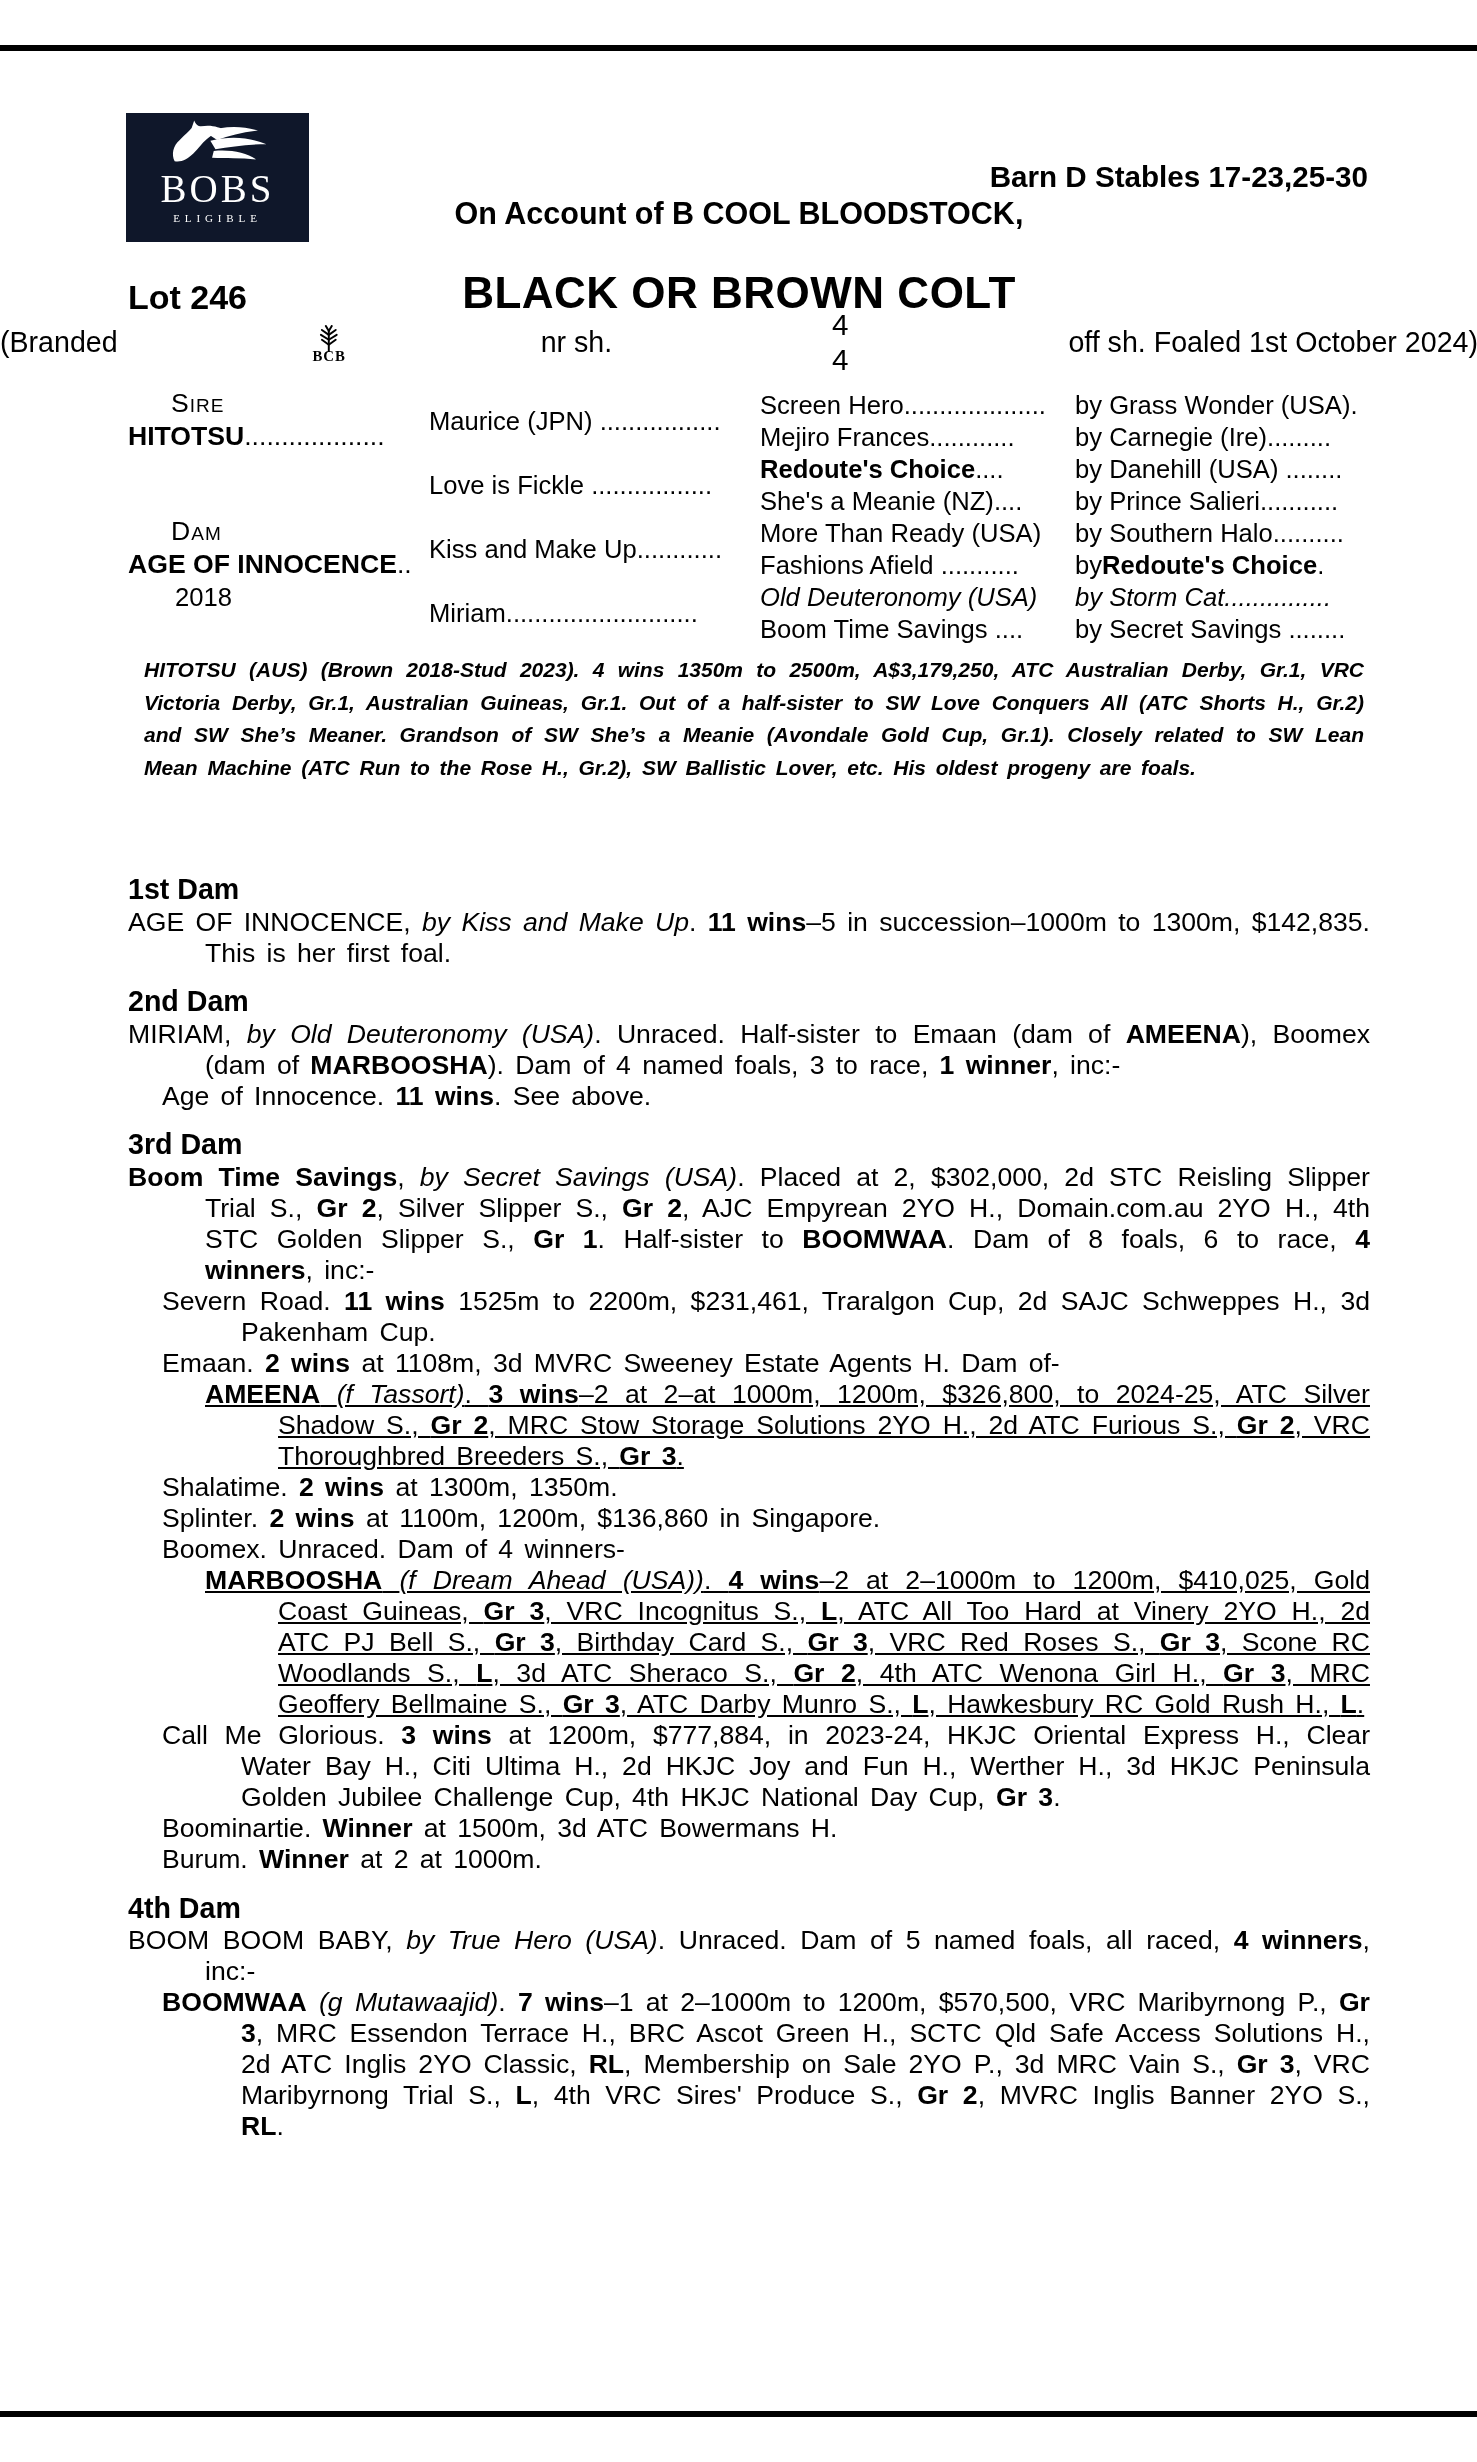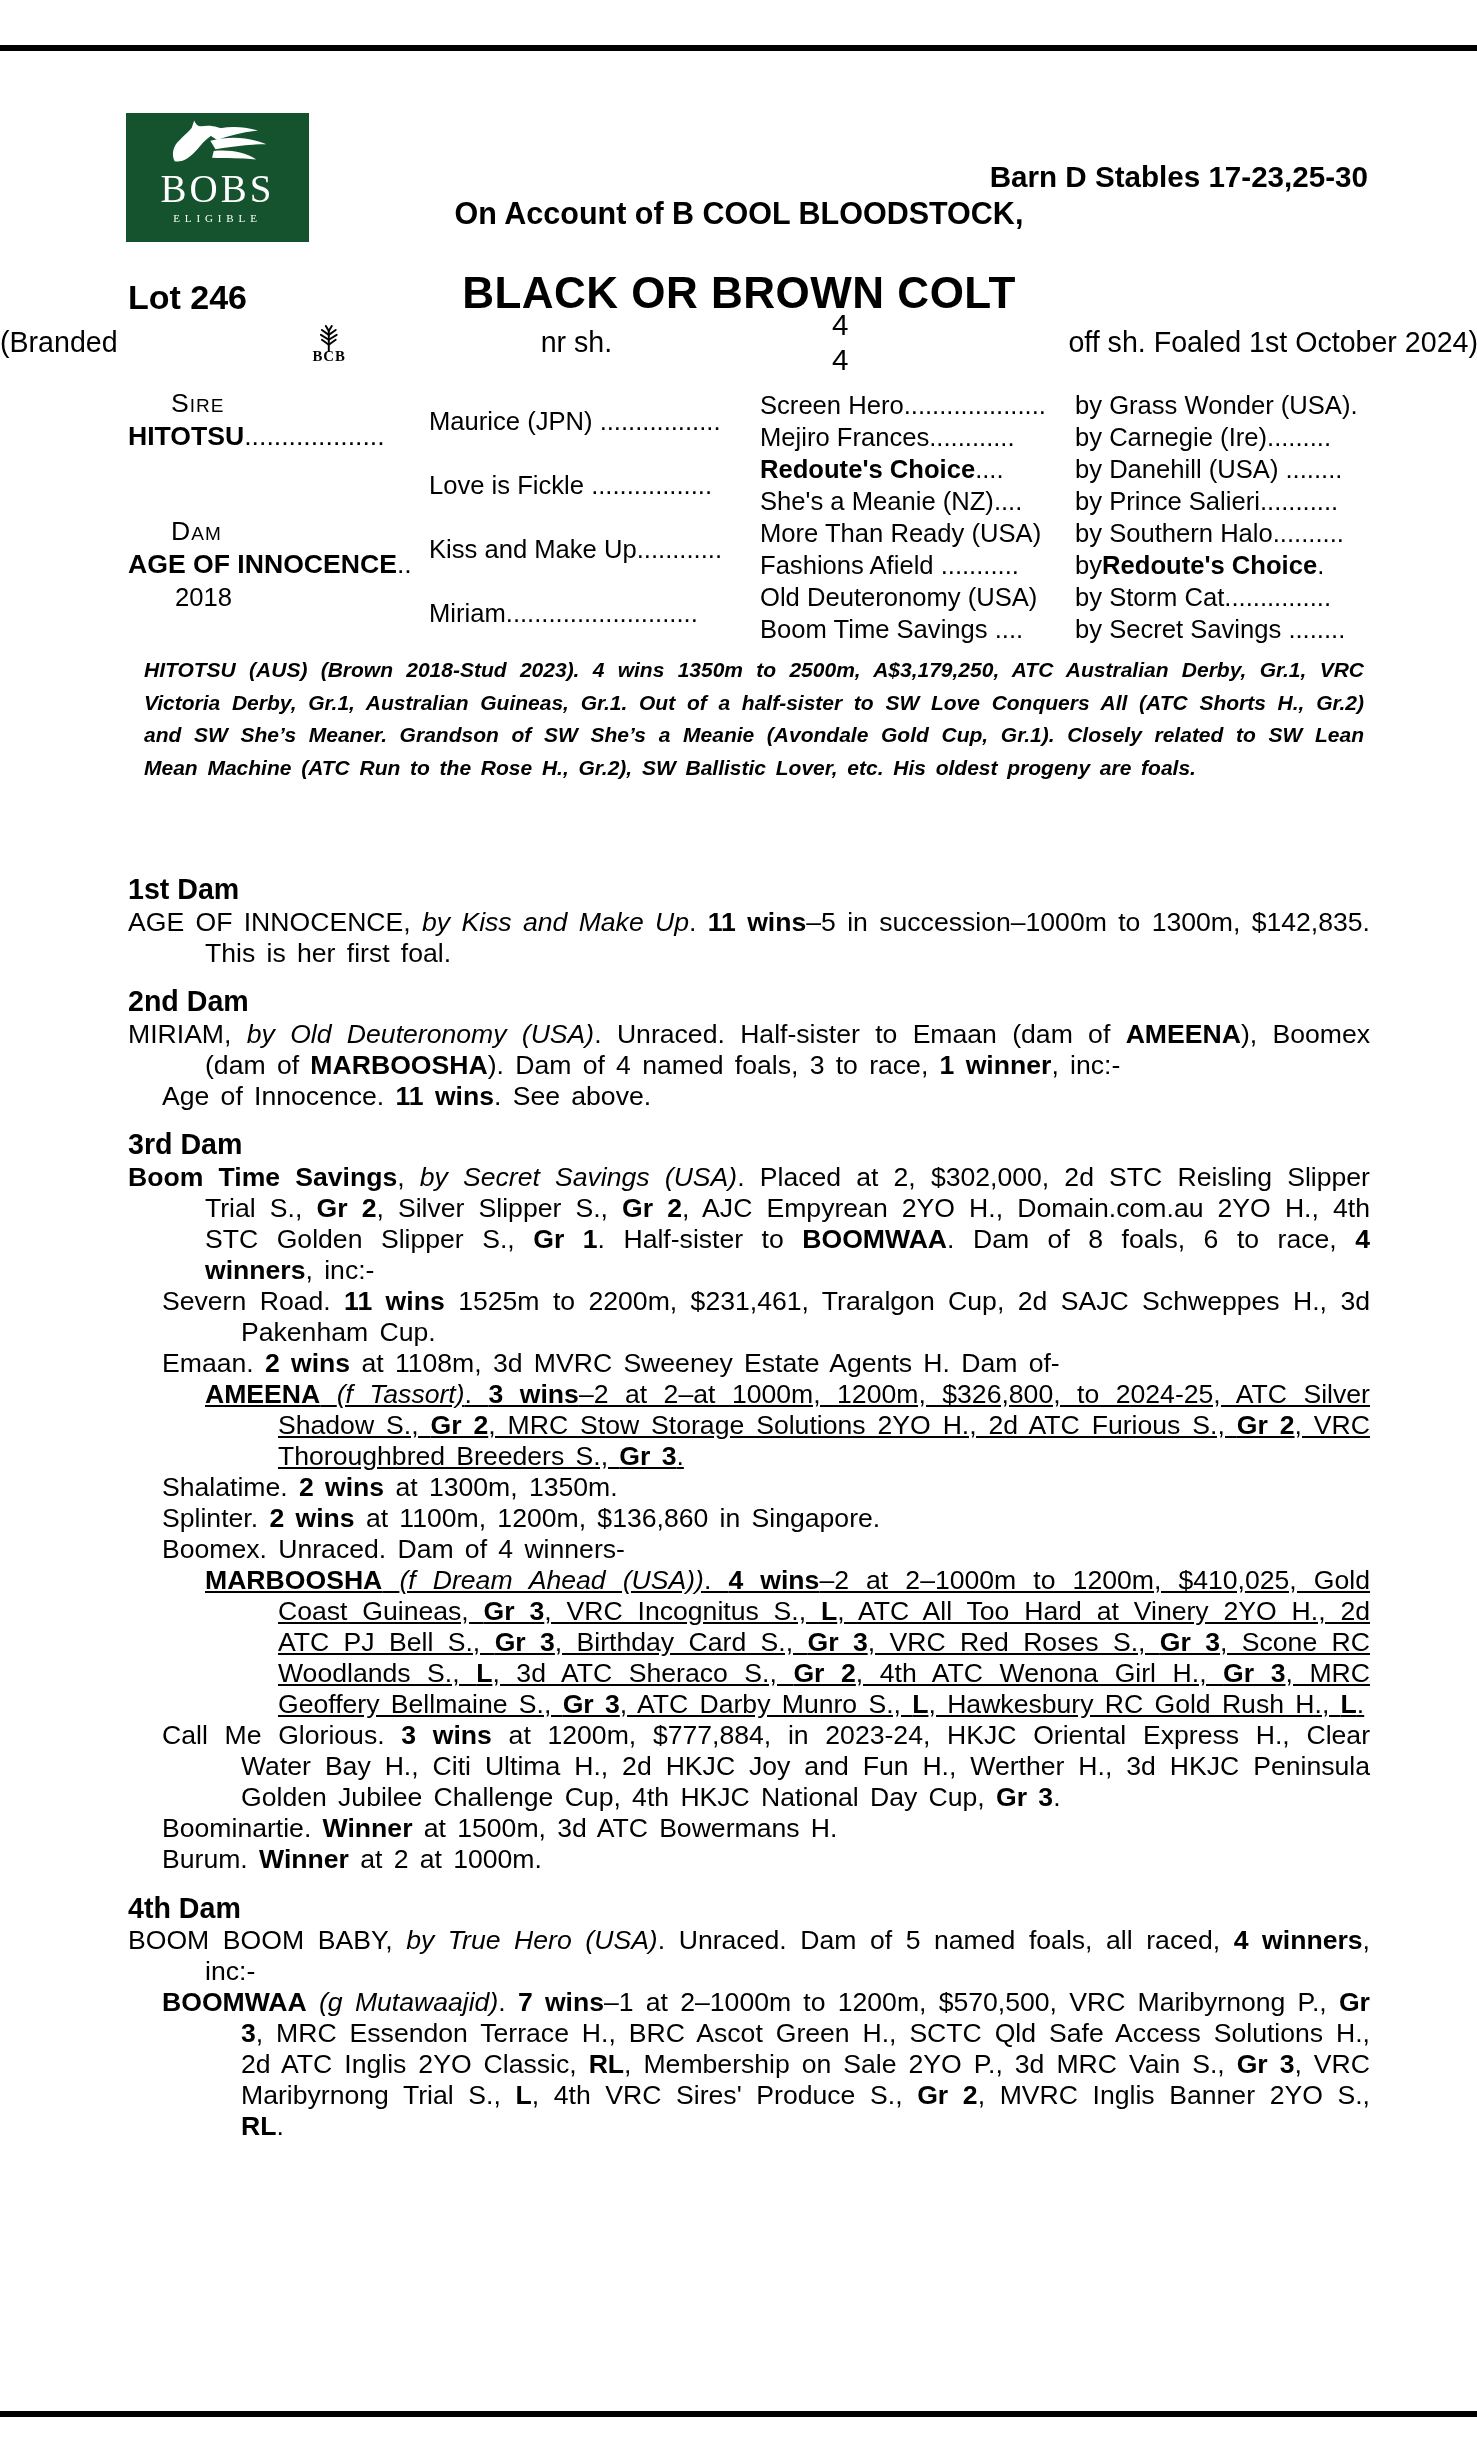--- a/index.html
+++ b/index.html
@@ -3,21 +3,21 @@
 <meta charset="utf-8">
 <style>
   html,body{margin:0;padding:0;background:#fff;}
   .page{position:relative;width:1478px;height:2463px;background:#ffffff;color:#000;
         font-family:"Liberation Sans","DejaVu Sans",sans-serif;overflow:hidden;}
   .rule{position:absolute;left:0;right:0;height:5.9px;background:#000;}
   .top-rule{top:45px;}
   .bottom-rule{top:2411px;}
 
   
-  .logo{position:absolute;left:126px;top:113px;width:183px;height:129px;background:#14532d;
+  .logo{position:absolute;left:126px;top:113px;width:183px;height:129px;background:#0f172a;
         color:#fff;display:flex;flex-direction:column;align-items:center;padding-top:3.9px;box-sizing:border-box;}
   .logo-horse{width:120px;height:51px;}
   .logo-word{font-family:"Liberation Serif","DejaVu Serif",serif;font-size:39px;line-height:41px;letter-spacing:3px;}
   .logo-sub{font-family:"Liberation Serif","DejaVu Serif",serif;font-size:11px;line-height:17.7px;letter-spacing:4.9px;margin-top:1px;}
   .barn-line{position:absolute;top:161px;right:110px;font-weight:bold;font-size:29.6px;line-height:31.5px;}
   .account-1{position:absolute;top:197px;left:0;right:0;text-align:center;font-weight:bold;font-size:30.5px;line-height:32.5px;}
   .account-2{position:absolute;top:231px;left:0;right:0;text-align:center;font-weight:bold;font-size:30.5px;line-height:32.5px;}
   .lot{position:absolute;left:128px;top:280px;font-weight:bold;font-size:34px;line-height:35px;}
   .colt-title{position:absolute;top:270px;left:0;right:0;text-align:center;font-weight:bold;font-size:44px;line-height:45px;letter-spacing:0.5px;}
   .branded-row{position:absolute;top:311px;left:0;right:0;display:flex;justify-content:space-between;align-items:center;font-size:28.6px;}
@@ -37,21 +37,21 @@
   .gen-label{font-variant:small-caps;padding-left:43px;font-size:26.6px;letter-spacing:1px;margin-bottom:6.9px;}
   .gen-name{white-space:nowrap;overflow:hidden;font-size:26.6px;}
   .gen-year{padding-left:47px;margin-top:6.9px;}
   .parents-holder,.gp-holder{display:contents;}
   .parent{grid-column:2;display:flex;align-items:center;white-space:nowrap;overflow:hidden;}
   .pr1{grid-row:1/3;}.pr2{grid-row:3/5;}.pr3{grid-row:5/7;}.pr4{grid-row:7/9;}
   .gp-name,.gp-by{display:flex;align-items:center;white-space:nowrap;overflow:hidden;}
   .gp-name{grid-column:3;padding-right:2px;}
   .gp-by{grid-column:4;}
   .row1{grid-row:1;}.row2{grid-row:2;}.row3{grid-row:3;}.row4{grid-row:4;}
-  .row5{grid-row:5;}.row6{grid-row:6;}.row7{grid-row:7;}.row8{grid-row:8;}
+  .row5{grid-row:5;}.row6{grid-row:6;}.row7{grid-row:7;font-style:italic;}.row8{grid-row:8;}
 
   
   .sire-para{position:absolute;top:654px;left:144px;right:114px;margin:0;
              font-weight:bold;font-style:italic;font-size:21px;line-height:32.5px;
              text-align:justify;word-spacing:3.9px;}
 
   
   .dams{position:absolute;top:873px;left:128px;right:108px;font-size:26.6px;line-height:31px;word-spacing:3.9px;}
   .dam-section h3{font-size:28.6px;line-height:32.5px;font-weight:bold;margin:16.7px 0 1px 0;word-spacing:0;}
   .dam-section:first-child h3{margin-top:0;}

